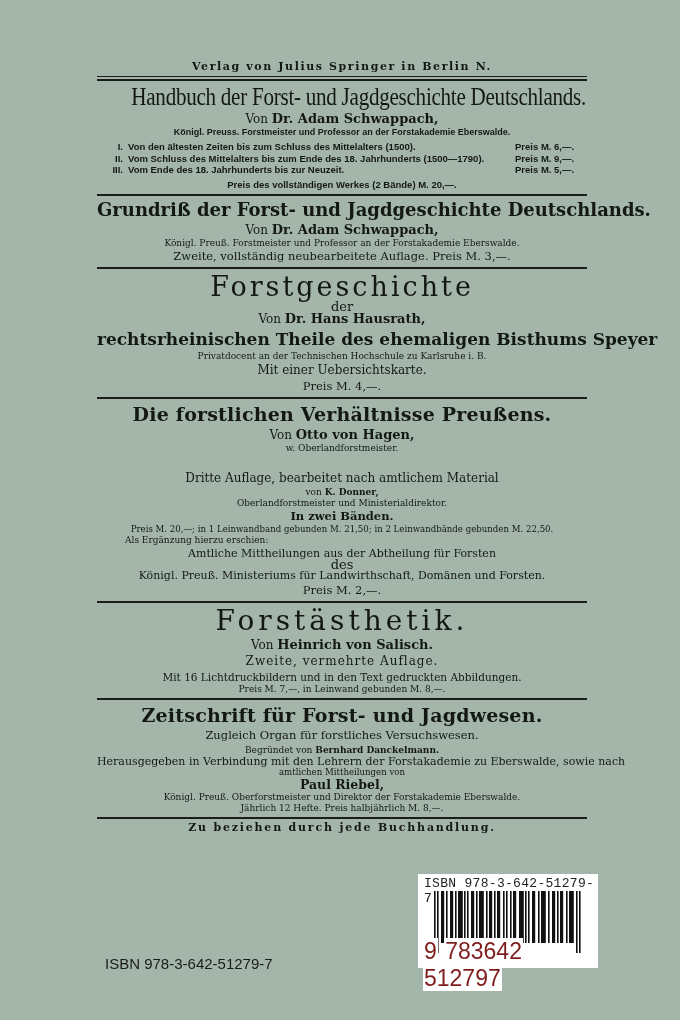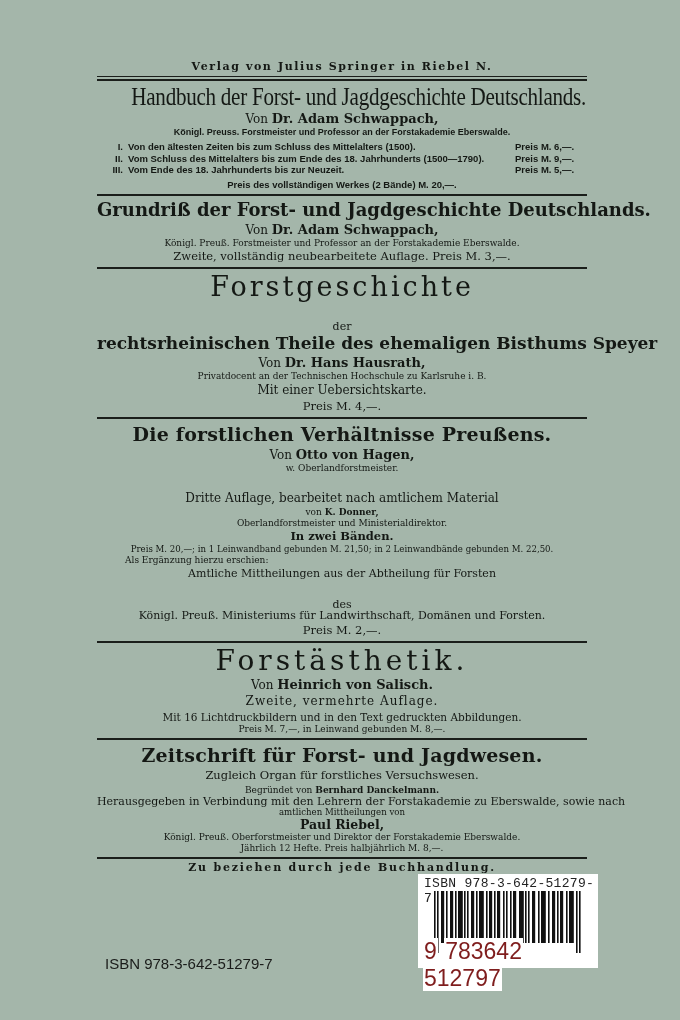--- a/index.html
+++ b/index.html
@@ -26,21 +26,21 @@
     .vol-row { display: flex; }
     .vol-num { width: 26px; text-align: right; padding-right: 5px; }
     .vol-title { flex: 1; }
     .vol-price { width: 72px; }
     .small-c { font-size: 9.5px; line-height: 13px; font-family: "Liberation Sans", sans-serif; font-weight: bold; }
 
     .h-black { font-size: 19px; font-weight: bold; line-height: 26px; letter-spacing: 0.2px; font-family: "DejaVu Serif", serif; }
     .h-outline { font-size: 27px; line-height: 32px; letter-spacing: 3px; font-family: "DejaVu Serif", serif; }
     .h-medium { font-size: 18px; font-weight: bold; line-height: 24px; font-family: "DejaVu Serif", serif; }
     .sub { font-size: 11.5px; line-height: 15px; }
-    .tiny { font-size: 11px; line-height: 8px; margin-top: 20px; }
+    .tiny { font-size: 13px; line-height: 8px; }
     .line12 { font-size: 12px; line-height: 17px; }
     .line10 { font-size: 9.5px; line-height: 12px; }
     .line9 { font-size: 9px; line-height: 11px; }
 
     .sec { padding: 2px 0 3px 0; }
 
     .isbn-left {
       position: absolute; left: 105px; top: 955px;
       font-family: "Liberation Sans", sans-serif; font-size: 15px; color: #1a1c1a;
     }
@@ -57,21 +57,21 @@
       position: absolute; left: 5px; top: 64px; font-family: "Liberation Sans", sans-serif; font-size: 23px; color: #7f1d1d;
       background: transparent; letter-spacing: 0px;
     }
     .barcode-digits span { background: #fff; padding: 0 1px; }
   </style>
 </head>
 <body>
 
 <div class="page">
 
-  <div class="c publisher">Verlag von Julius Springer in Riebel N.</div>
+  <div class="c publisher">Verlag von Julius Springer in Berlin N.</div>
   <div class="rule double"></div>
 
   <div class="sec">
     <div class="c h1-roman">Handbuch der Forst- und Jagdgeschichte Deutschlands.</div>
     <div class="c author-line">
       <span>Von</span>
       <b>Dr. Adam Schwappach,</b>
     </div>
     <div class="c affil">Königl. Preuss. Forstmeister und Professor an der Forstakademie Eberswalde.</div>
     <div class="vol-list">
@@ -102,25 +102,25 @@
       <b>Dr. Adam Schwappach,</b>
     </div>
     <div class="c line9">Königl. Preuß. Forstmeister und Professor an der Forstakademie Eberswalde.</div>
     <div class="c sub">Zweite, vollständig neubearbeitete Auflage.  Preis M. 3,—.</div>
   </div>
   <div class="rule"></div>
 
   <div class="sec">
     <div class="c h-outline">Forstgeschichte</div>
     <div class="c tiny">der</div>
+    <div class="c author-line">
+      <span>Von</span>
+      <b>Dr. Hans Hausrath,</b>
+    </div>
     <div class="c h-medium" style="font-size:17px;">rechtsrheinischen Theile des ehemaligen Bisthums Speyer</div>
-    <div class="c author-line">
-      <span>Von</span>
-      <b>Dr. Hans Hausrath,</b>
-    </div>
     <div class="c line9">Privatdocent an der Technischen Hochschule zu Karlsruhe i. B.</div>
     <div class="c line12">Mit einer Uebersichtskarte.</div>
     <div class="c sub">Preis M. 4,—.</div>
   </div>
   <div class="rule"></div>
 
   <div class="sec">
     <div class="c h-black">Die forstlichen Verhältnisse Preußens.</div>
     <div class="c author-line">
       <span>Von</span>

